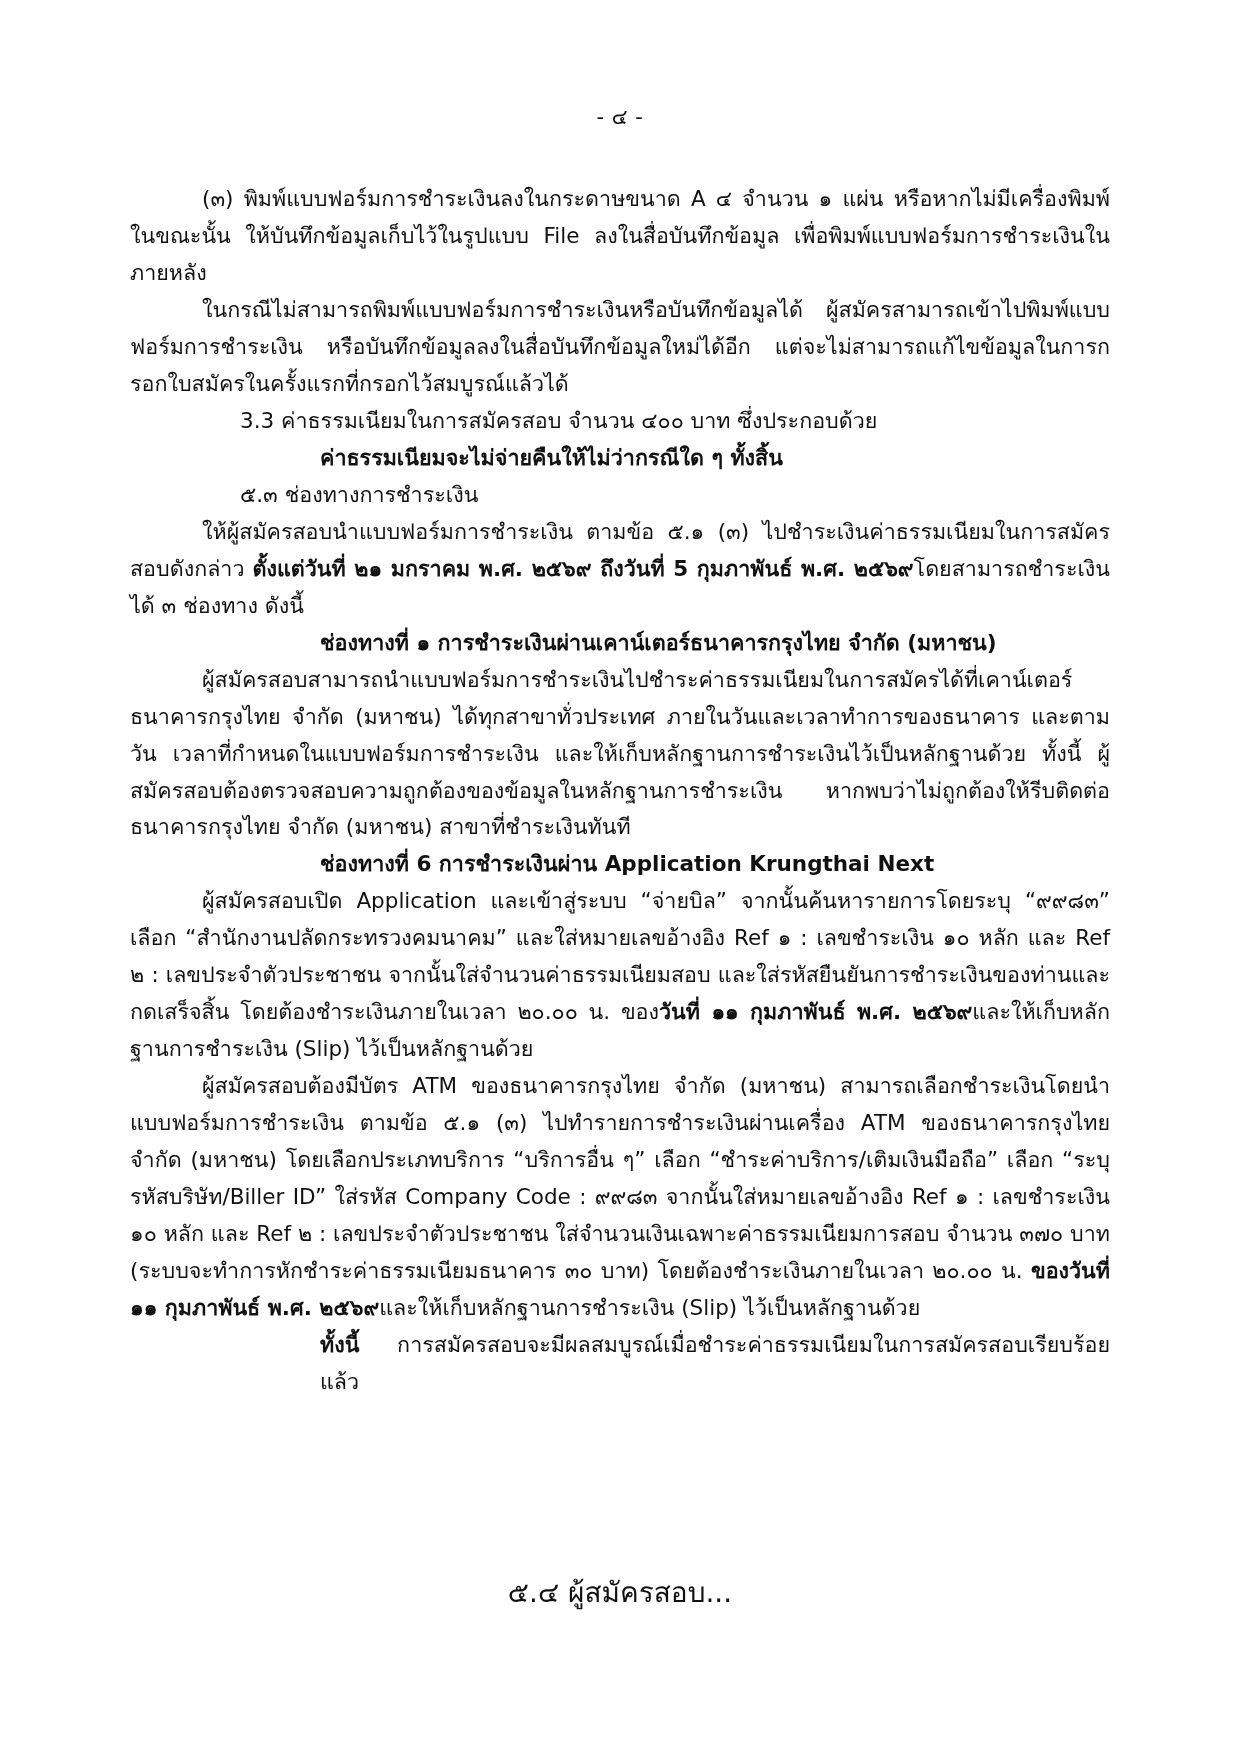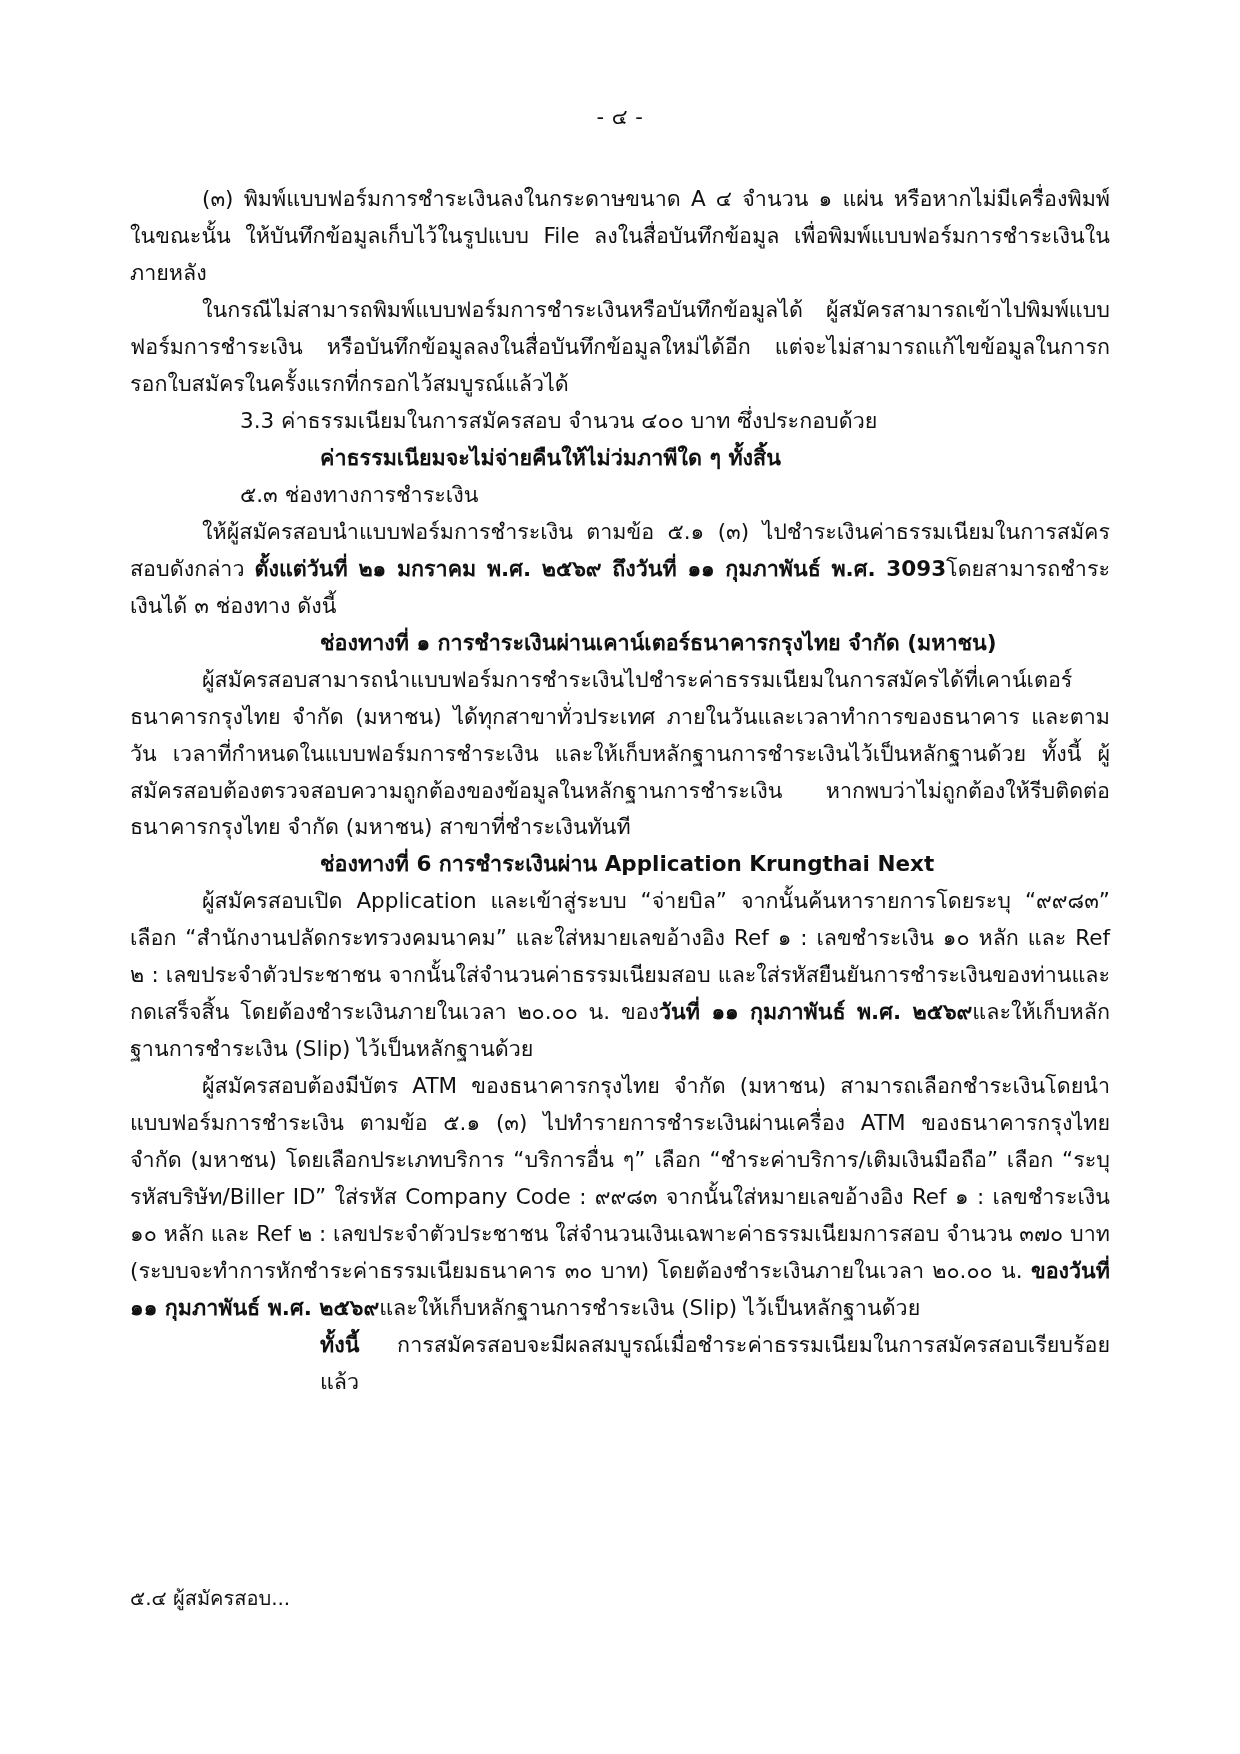--- a/index.html
+++ b/index.html
@@ -39,47 +39,47 @@
   .ind-3 { padding-left: 110px; text-indent: 0; }
   .ind-4 { padding-left: 150px; text-indent: 0; }
   .ind-5 { padding-left: 190px; text-indent: 0; }
   .ind-head { padding-left: 190px; text-indent: 0; }
   .bold { font-weight: bold; }
   .footer-line {
     position: absolute;
     left: 130px;
     right: 130px;
     bottom: 140px;
-    text-align: left;
-    font-size: 20px;
+    text-align: center;
+    font-size: 28px;
   }
   .block { margin-bottom: 0px; }
 </style>
 </head>
 <body>
 
 <div class="page">
 
   <div class="page-number">- ๔ -</div>
 
   <div class="body-text">
 
     <p class="ind-2 block">(๓) พิมพ์แบบฟอร์มการชำระเงินลงในกระดาษขนาด A ๔ จำนวน ๑ แผ่น หรือหากไม่มีเครื่องพิมพ์ในขณะนั้น ให้บันทึกข้อมูลเก็บไว้ในรูปแบบ File ลงในสื่อบันทึกข้อมูล เพื่อพิมพ์แบบฟอร์มการชำระเงินในภายหลัง</p>
 
     <p class="ind-2 block">ในกรณีไม่สามารถพิมพ์แบบฟอร์มการชำระเงินหรือบันทึกข้อมูลได้ ผู้สมัครสามารถเข้าไปพิมพ์แบบฟอร์มการชำระเงิน หรือบันทึกข้อมูลลงในสื่อบันทึกข้อมูลใหม่ได้อีก แต่จะไม่สามารถแก้ไขข้อมูลในการกรอกใบสมัครในครั้งแรกที่กรอกไว้สมบูรณ์แล้วได้</p>
 
     <p class="ind-3 block">3.3 ค่าธรรมเนียมในการสมัครสอบ จำนวน ๔๐๐ บาท ซึ่งประกอบด้วย</p>
 
 
 
-    <p class="ind-5 block bold">ค่าธรรมเนียมจะไม่จ่ายคืนให้ไม่ว่มภาพีใด ๆ ทั้งสิ้น</p>
+    <p class="ind-5 block bold">ค่าธรรมเนียมจะไม่จ่ายคืนให้ไม่ว่ากรณีใด ๆ ทั้งสิ้น</p>
 
     <p class="ind-3 block">๕.๓ ช่องทางการชำระเงิน</p>
 
-    <p class="ind-2 block"><span>ให้ผู้สมัครสอบนำแบบฟอร์มการชำระเงิน ตามข้อ ๕.๑ (๓) ไปชำระเงินค่าธรรมเนียมในการสมัครสอบดังกล่าว </span><span class="bold">ตั้งแต่วันที่ ๒๑ มกราคม พ.ศ. ๒๕๖๙ ถึงวันที่ ๑๑ กุมภาพันธ์ พ.ศ. 3093</span><span>โดยสามารถชำระเงินได้ ๓ ช่องทาง ดังนี้</span></p>
+    <p class="ind-2 block"><span>ให้ผู้สมัครสอบนำแบบฟอร์มการชำระเงิน ตามข้อ ๕.๑ (๓) ไปชำระเงินค่าธรรมเนียมในการสมัครสอบดังกล่าว </span><span class="bold">ตั้งแต่วันที่ ๒๑ มกราคม พ.ศ. ๒๕๖๙ ถึงวันที่ 5 กุมภาพันธ์ พ.ศ. ๒๕๖๙</span><span>โดยสามารถชำระเงินได้ ๓ ช่องทาง ดังนี้</span></p>
 
     <p class="ind-head block bold">ช่องทางที่ ๑ การชำระเงินผ่านเคาน์เตอร์ธนาคารกรุงไทย จำกัด (มหาชน)</p>
 
     <p class="ind-2 block">ผู้สมัครสอบสามารถนำแบบฟอร์มการชำระเงินไปชำระค่าธรรมเนียมในการสมัครได้ที่เคาน์เตอร์ธนาคารกรุงไทย จำกัด (มหาชน) ได้ทุกสาขาทั่วประเทศ ภายในวันและเวลาทำการของธนาคาร และตามวัน เวลาที่กำหนดในแบบฟอร์มการชำระเงิน และให้เก็บหลักฐานการชำระเงินไว้เป็นหลักฐานด้วย ทั้งนี้ ผู้สมัครสอบต้องตรวจสอบความถูกต้องของข้อมูลในหลักฐานการชำระเงิน หากพบว่าไม่ถูกต้องให้รีบติดต่อธนาคารกรุงไทย จำกัด (มหาชน) สาขาที่ชำระเงินทันที</p>
 
     <p class="ind-head block bold">ช่องทางที่ 6 การชำระเงินผ่าน Application Krungthai Next</p>
 
     <p class="ind-2 block"><span>ผู้สมัครสอบเปิด Application และเข้าสู่ระบบ “จ่ายบิล” จากนั้นค้นหารายการโดยระบุ “๙๙๘๓” เลือก “สำนักงานปลัดกระทรวงคมนาคม” และใส่หมายเลขอ้างอิง Ref ๑ : เลขชำระเงิน ๑๐ หลัก และ Ref ๒ : เลขประจำตัวประชาชน จากนั้นใส่จำนวนค่าธรรมเนียมสอบ และใส่รหัสยืนยันการชำระเงินของท่านและกดเสร็จสิ้น โดยต้องชำระเงินภายในเวลา ๒๐.๐๐ น. ของ</span><span class="bold">วันที่ ๑๑ กุมภาพันธ์ พ.ศ. ๒๕๖๙</span><span>และให้เก็บหลักฐานการชำระเงิน (Slip) ไว้เป็นหลักฐานด้วย</span></p>
 
 

